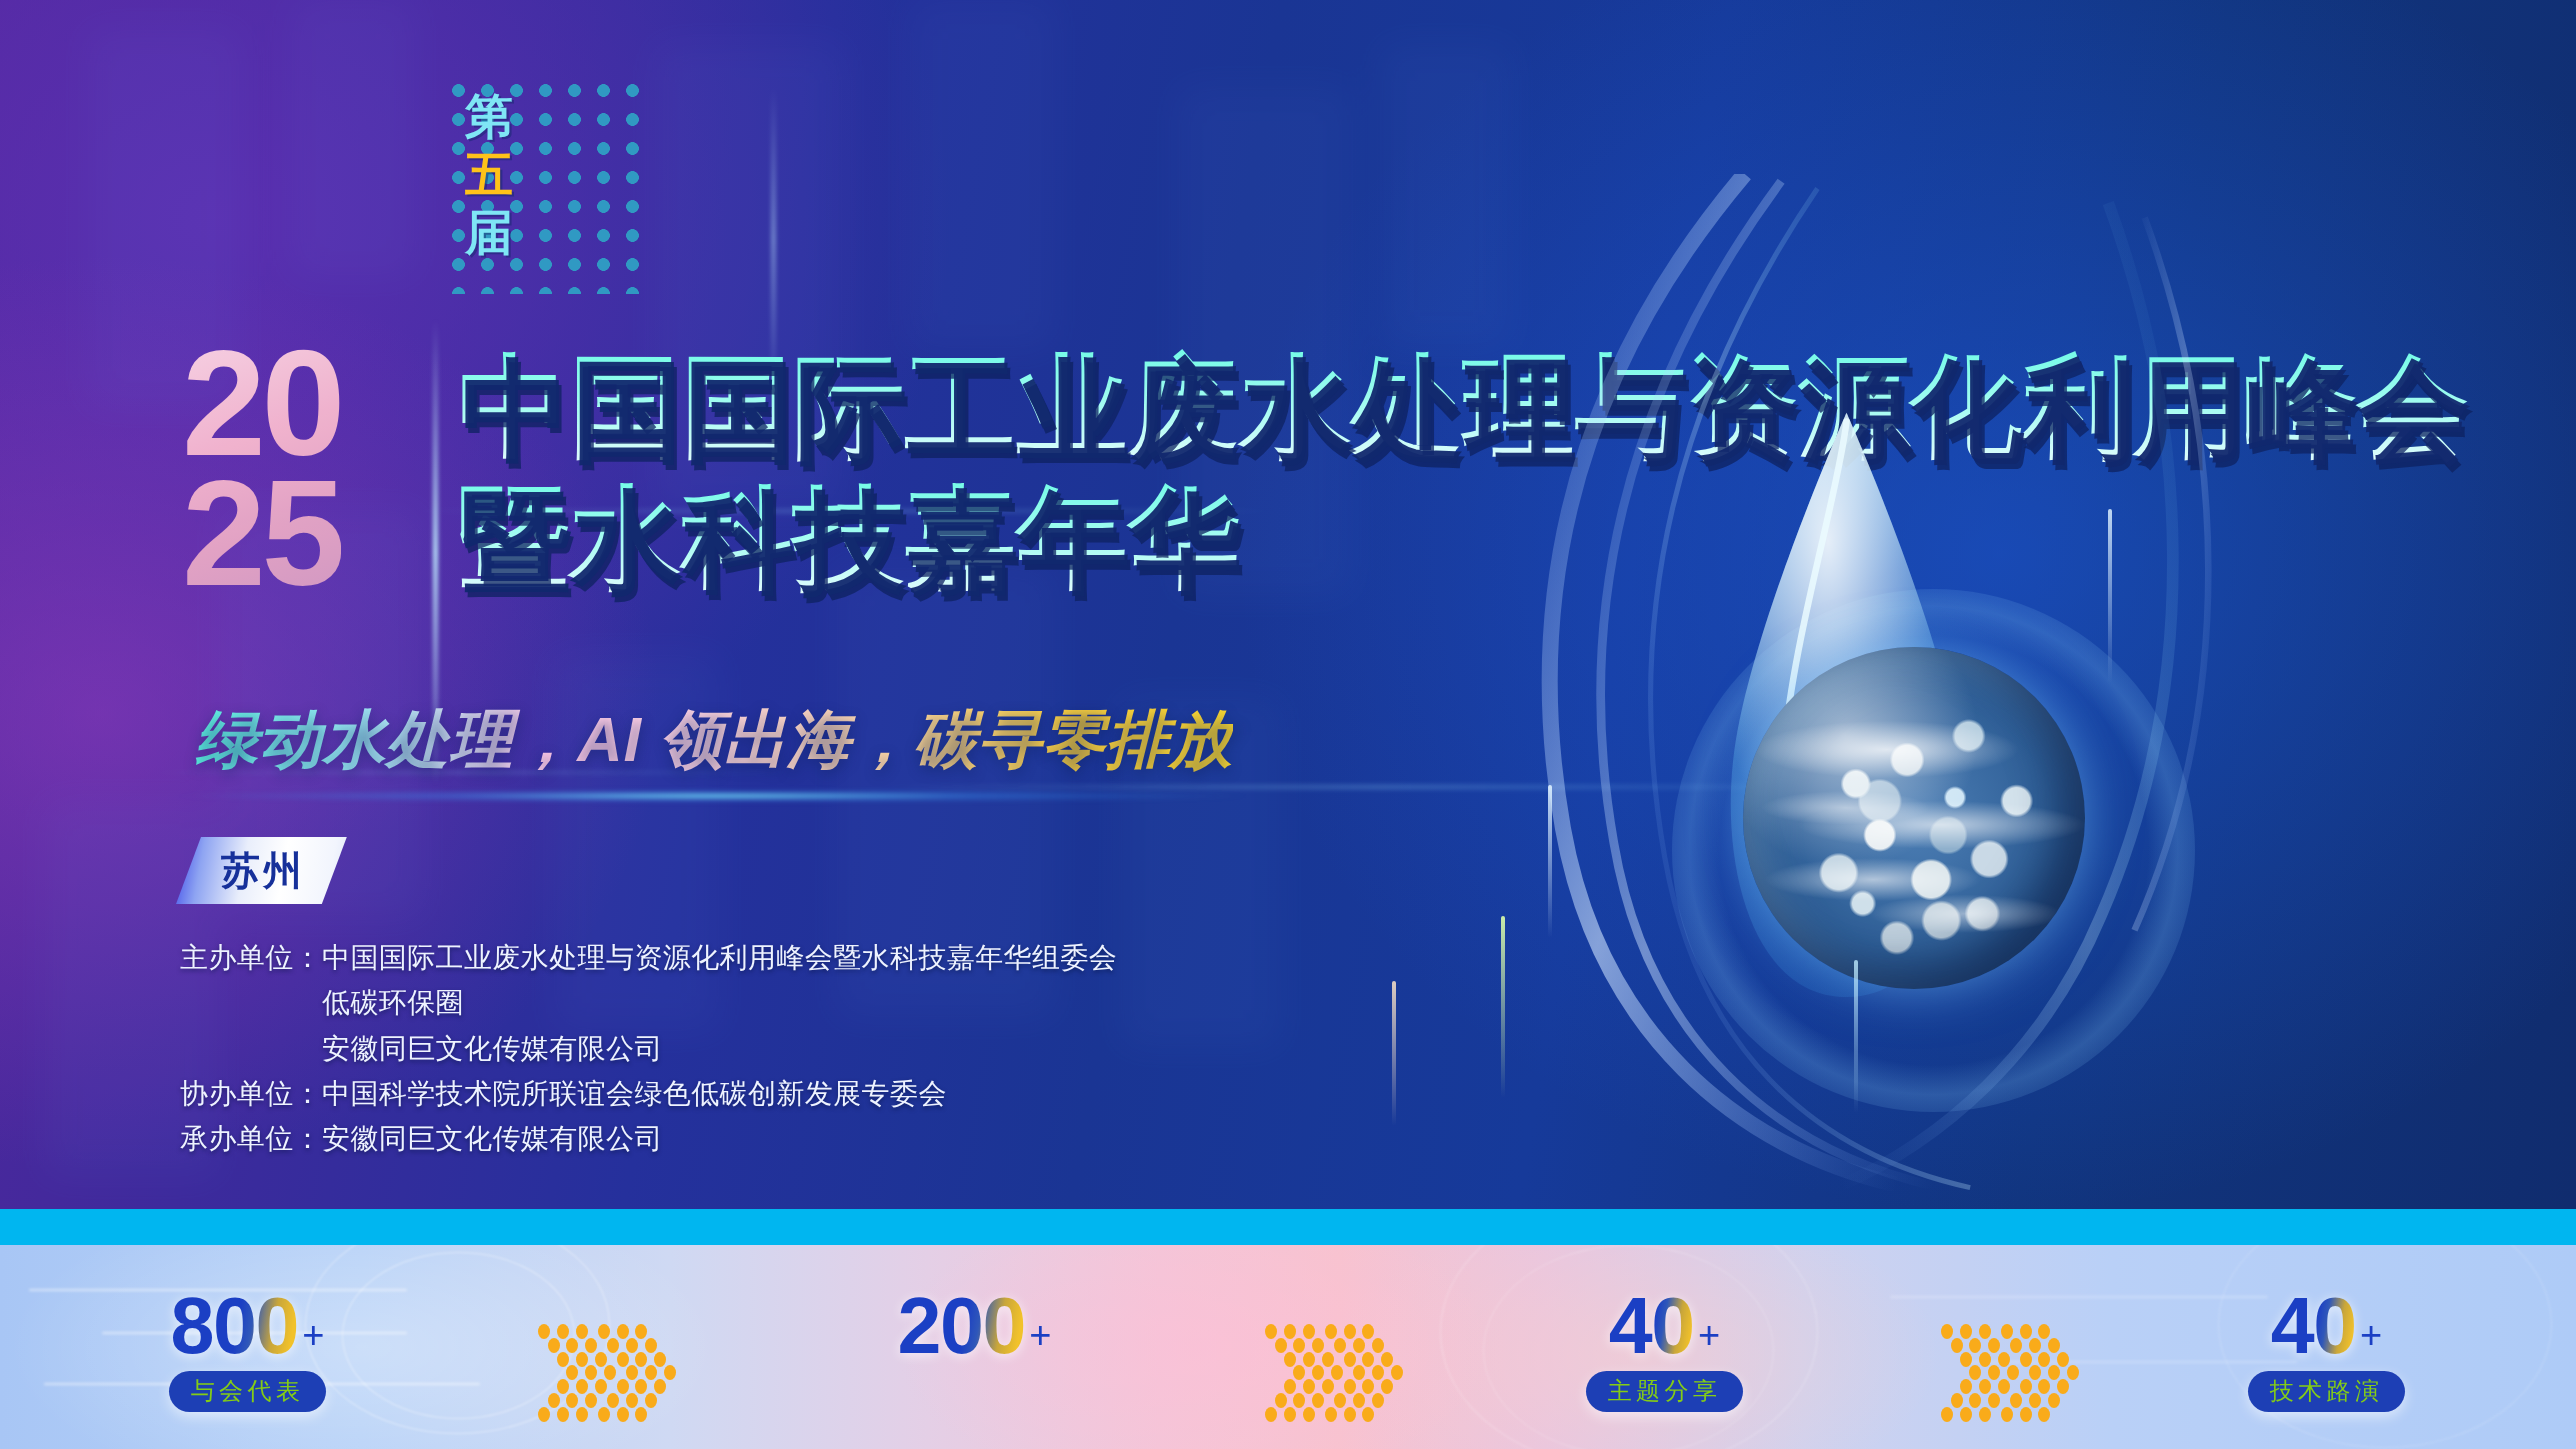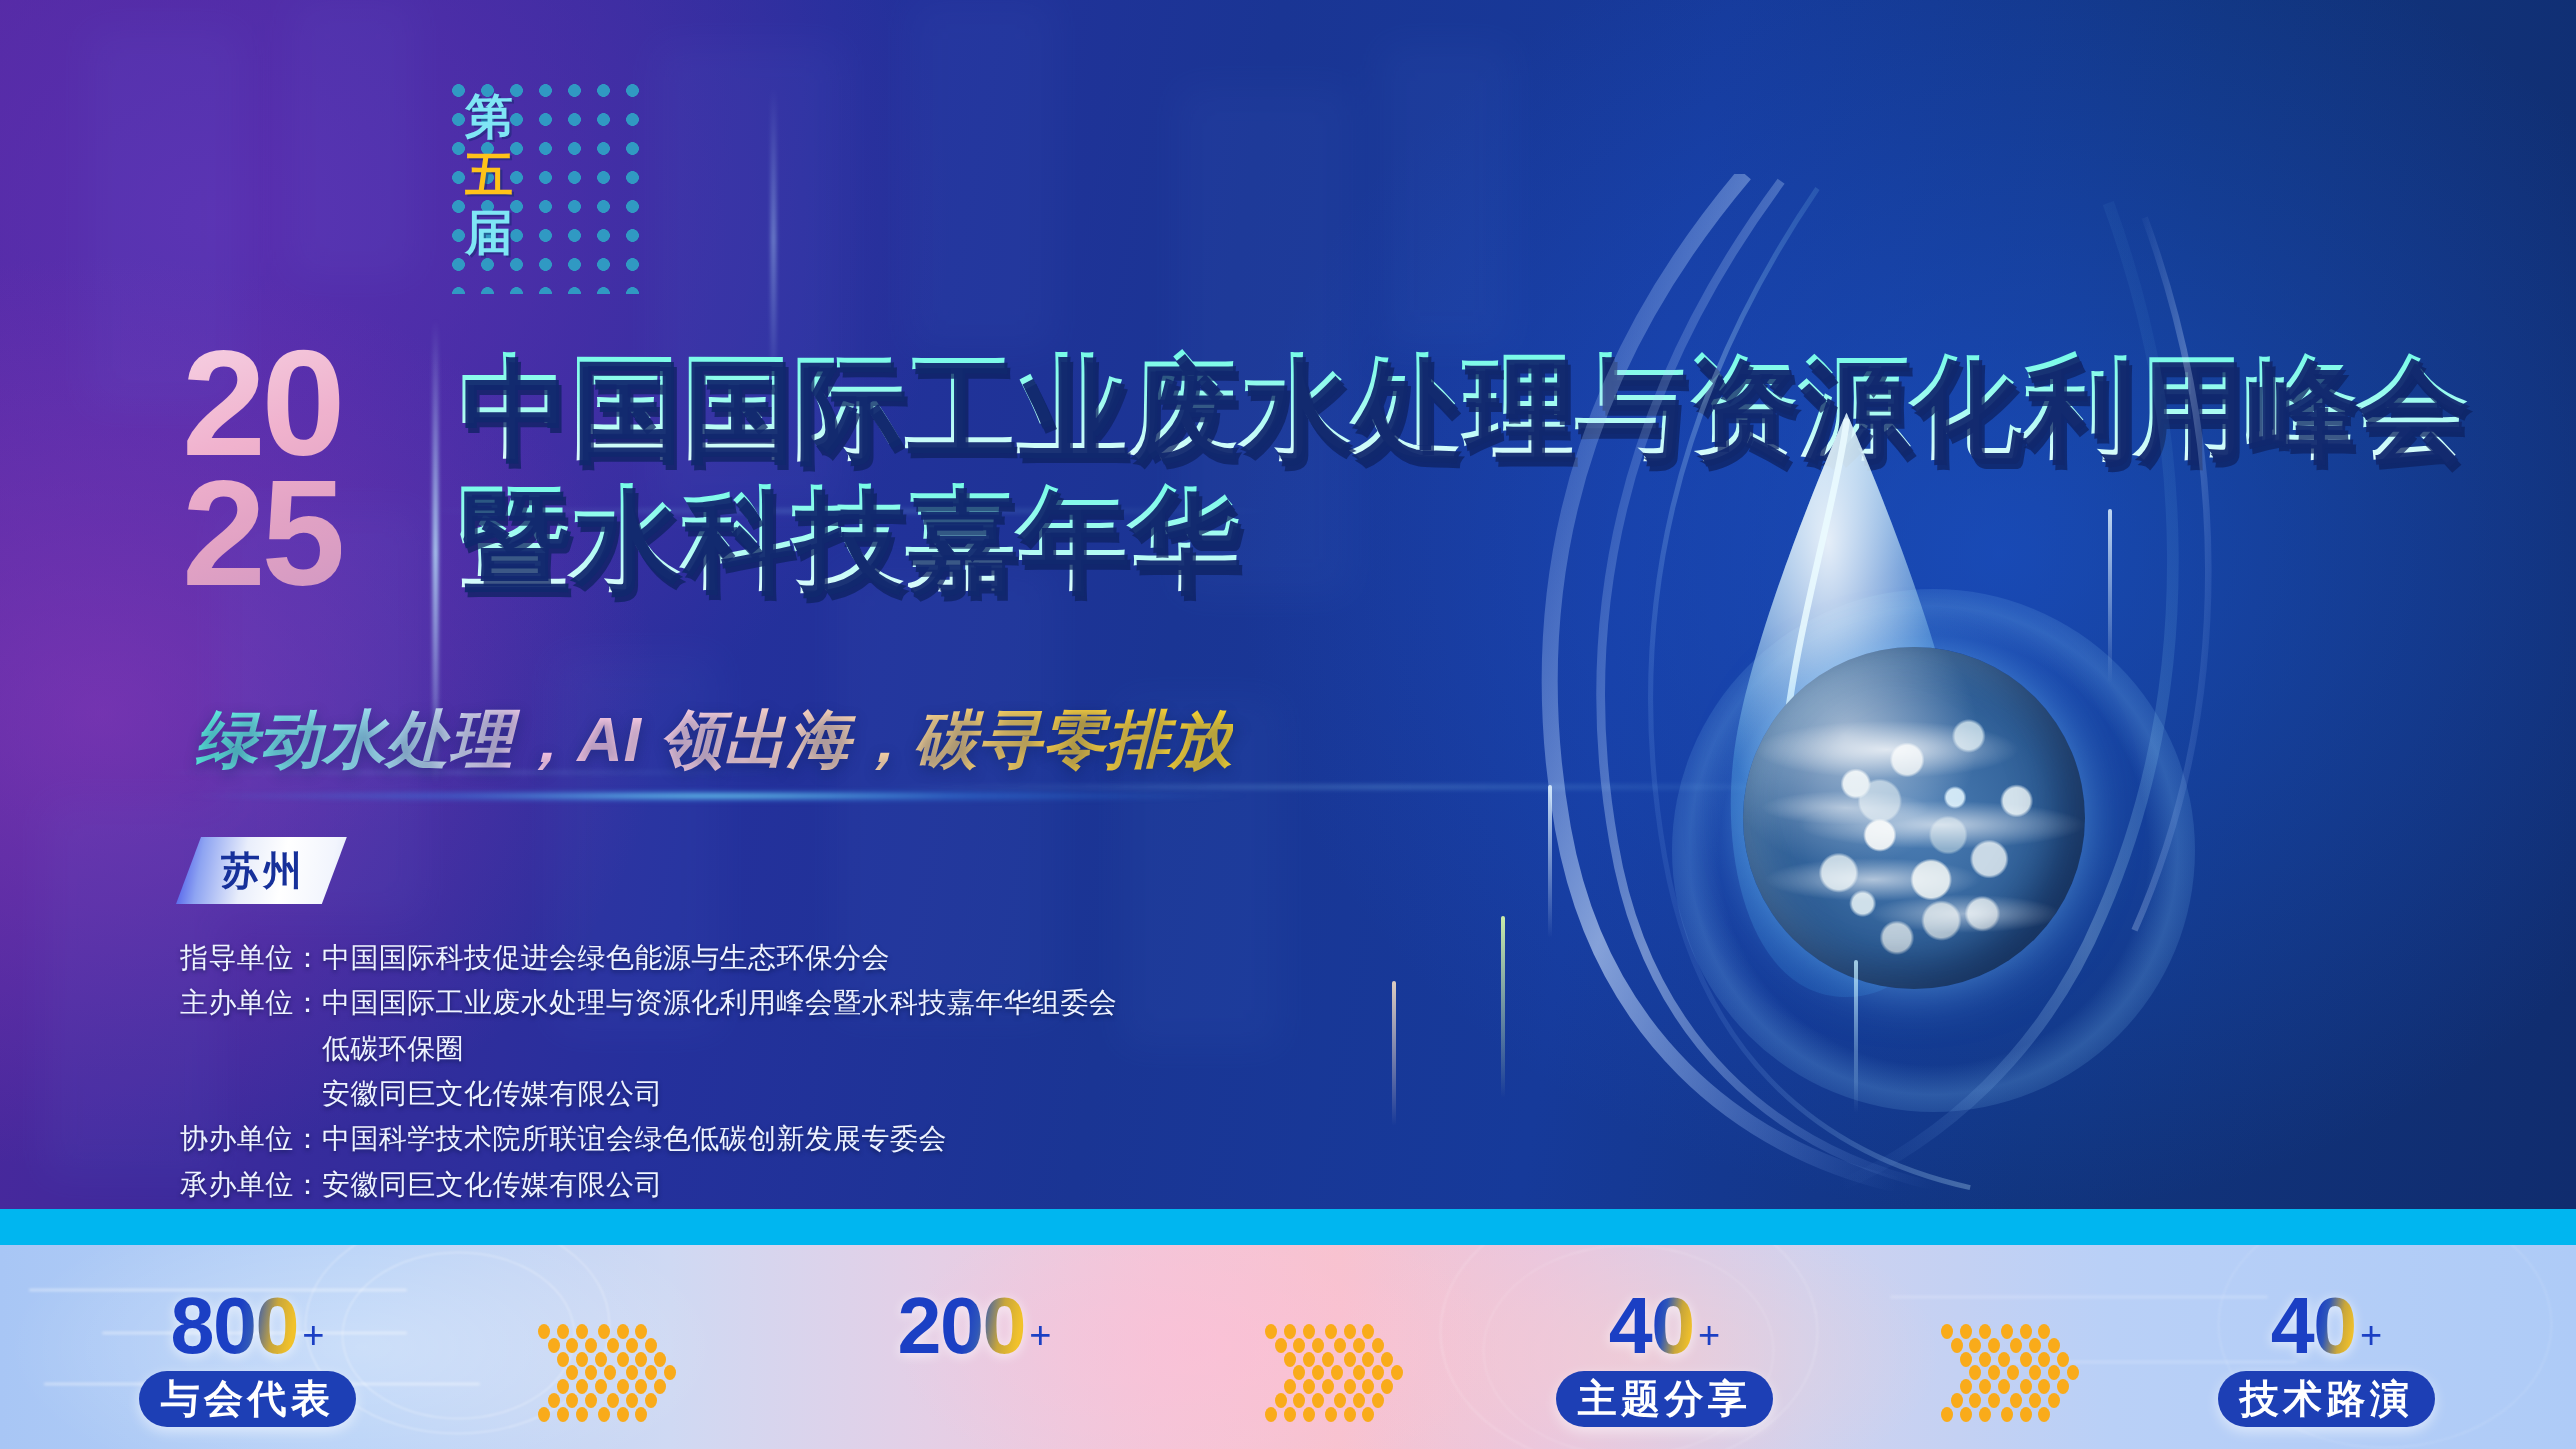--- a/index.html
+++ b/index.html
@@ -215,23 +215,23 @@
     background:linear-gradient(100deg,#1b3fc4 0%,#1b3fc4 52%,#2f57b9 62%,#c9a63a 78%,#f2c22a 92%,#ecc02b 100%);
     -webkit-background-clip:text; background-clip:text; color:transparent;
     filter:drop-shadow(0 2.2px 5.8px rgba(255,255,255,.7));
   }
   .stat .plus {
     font-family:"Liberation Sans", sans-serif; font-weight:normal;
     font-size:38px; color:#1b3fc4; vertical-align:super; margin-left:4.4px;
   }
   .stat .pill {
     margin-top:5.8px;
-    display:inline-block; background:#1d3fb5; color:#ffffff;
+    display:inline-block; background:#1d3fb5; color:#84cc16;
     border-radius:33px; padding:8px 22px 9.5px;
-    font-size:39px; font-weight:bold; letter-spacing:4.4px; line-height:1;
+    font-size:24px; font-weight:normal; letter-spacing:4.4px; line-height:1;
     box-shadow:0 4.4px 13px rgba(255,255,255,.55);
   }
 
   
   .sep { position:absolute; top:79px; width:116px; height:87px; }
   .sep i { position:absolute; width:12.4px; height:15.3px; border-radius:50%; background:#f9ab1a; display:block; }
 </style>
 </head>
 <body>
 
@@ -279,24 +279,20 @@
     </div>
 
     <div id="slogan">绿动水处理，AI 领出海，碳寻零排放</div>
     <div id="slogan-glow"></div>
 
     <div id="datebar">
       <div id="city-chip">苏州</div>
     </div>
 
     <div id="orgs">
-      <div class="row">
-        <span class="lbl">指导单位：</span>
-        <span class="val">中国国际科技促进会绿色能源与生态环保分会</span>
-      </div>
       <div class="row">
         <span class="lbl">主办单位：</span>
         <span class="val">中国国际工业废水处理与资源化利用峰会暨水科技嘉年华组委会</span>
       </div>
       <div class="row indent">
         <span class="lbl">主办单位：</span>
         <span class="val">低碳环保圈</span>
       </div>
       <div class="row indent">
         <span class="lbl">主办单位：</span>

